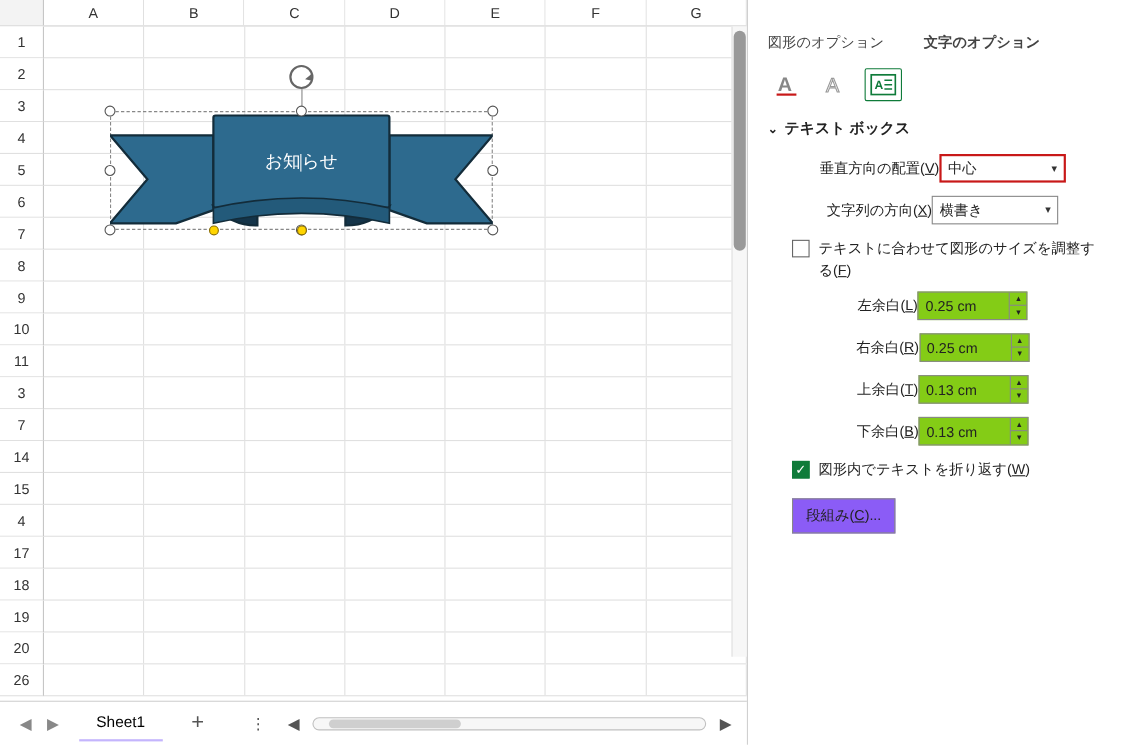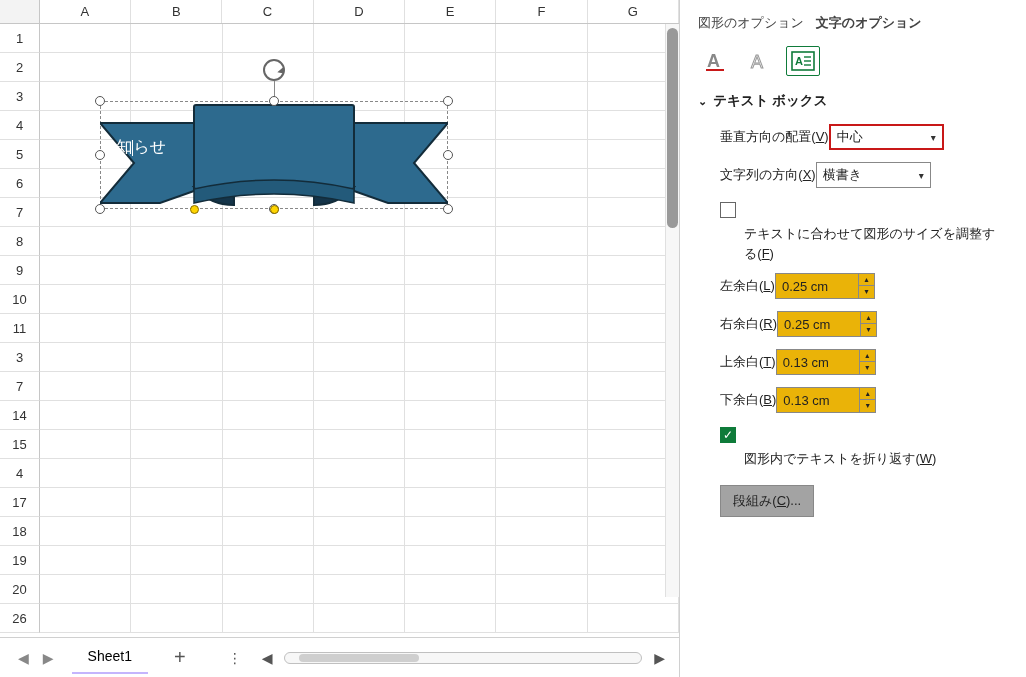--- a/index.html
+++ b/index.html
@@ -27,21 +27,21 @@
 .handle.bl { left: -5px; bottom: -5px; } .handle.br { right: -5px; bottom: -5px; }
 .handle.tm { left: 50%; top: -5px; margin-left: -5px; } .handle.bm { left: 50%; bottom: -5px; margin-left: -5px; }
 .handle.ml { left: -5px; top: 50%; margin-top: -5px; } .handle.mr { right: -5px; top: 50%; margin-top: -5px; }
 .adj { position: absolute; width: 9px; height: 9px; background: #ffd500; border: 1px solid #8a6d00; border-radius: 50%; }
 .adj.a1 { left: 90px; bottom: -5px; } .adj.a2 { left: 170px; bottom: -5px; }
 .rot-handle { position: absolute; left: 50%; top: -42px; margin-left: -11px; width: 22px; height: 22px; border: 2px solid #666; border-radius: 50%; display:flex; align-items:center; justify-content:center; }
 .rot-handle::after { content:""; width:0;height:0; border-left:4px solid transparent; border-right:4px solid transparent; border-top:5px solid #666; position:absolute; right:-3px; top:8px; transform:rotate(-40deg); }
 .rot-line { position:absolute; left:50%; top:-20px; width:1px; height:20px; background:#888; }
 
 .ribbon-svg { position: absolute; inset: 0; }
-.ribbon-text { position: absolute; left: 0; right: 0; top: 36px; text-align: left; color: #fff; font-size: 16px; letter-spacing: 0; }
+.ribbon-text { position: absolute; left: 0; right: 0; top: 36px; text-align: center; color: #fff; font-size: 16px; letter-spacing: 0; }
 .cursor-bar { display:inline-block; width:1px; height:16px; background:#fff; vertical-align:middle; margin:0 0px; }
 
 
 .tabs-bar { height: 40px; display: flex; align-items: center; border-top: 1px solid #d0d0d0; font-size: 14px; }
 .nav-arrows { display:flex; gap: 14px; padding: 0 18px; color: #888; }
 .nav-arrow { cursor: pointer; }
 .tab { padding: 6px 16px 8px; border-bottom: 2px solid #c4b5fd; font-size: 14px; }
 .add-tab { padding: 0 26px; font-size: 20px; color: #555; cursor:pointer; }
 .tab-more { padding: 0 16px; color:#555; }
 .hscroll { flex:1; display:flex; align-items:center; gap:8px; padding-right:10px; }
@@ -53,50 +53,50 @@
 .vscroll { position:absolute; right:0; top:24px; bottom:40px; width:14px; background:#f7f7f7; border-left:1px solid #e0e0e0; }
 .vs-thumb { position:absolute; left:1px; right:1px; top:4px; height:200px; background:#999; border-radius:6px; }
 
 
 .pane { flex:1; padding: 14px 18px 0 18px; position: relative; font-size: 14px; color:#222; }
 .pane-title-row { display:flex; align-items:center; justify-content:space-between; }
 .pane-title { font-size: 22px; font-weight: 400; letter-spacing: 1px; }
 .pane-ctrls { display:flex; gap:16px; color:#333; font-size:18px; }
 .pane-ctrls span { cursor:pointer; }
 
-.opt-tabs { display:flex; gap: 12px; font-size: 13px; }
+.opt-tabs { display:flex; gap: 36px; margin-top: 16px; font-size: 13px; }
 .opt-tab { cursor:pointer; color:#444; }
 .opt-tab.active { font-weight:700; }
 
 .icon-tabs { display:flex; gap: 10px; margin: 14px 0 16px; }
 .icon-tab { width:34px; height:30px; display:flex; align-items:center; justify-content:center; cursor:pointer; border-radius:2px; }
 .icon-tab.active { border:1.5px solid #0f7b3a; }
 .icon-tab svg { display:block; }
 
 .section-head { display:flex; align-items:center; gap:6px; font-weight:700; font-size:13.5px; margin-bottom:14px; cursor:pointer; }
 .section-head .chev { font-size:11px; }
 
-.form-row { display:flex; align-items:center; justify-content:flex-start; margin: 0 14px 12px 22px; }
+.form-row { display:flex; align-items:center; justify-content:center; margin: 0 14px 12px 22px; }
 .form-row label { font-size:13px; }
 .select { width: 115px; height: 26px; border:1px solid #888; font-size:13px; padding: 2px 6px; background:#fff; display:flex; align-items:center; justify-content:space-between; cursor:pointer; }
 .select.hl { border:2px solid #c81818; }
 .select .caret { font-size:10px; color:#333; }
 
 .cb-row { display:flex; align-items:flex-start; gap:8px; margin: 0 0 10px 22px; font-size:13px; line-height:1.5; }
 .cb { width:16px; height:16px; border:1.5px solid #666; display:inline-flex; align-items:center; justify-content:center; margin-top:2px; cursor:pointer; }
 .cb.checked { background:#0f7b3a; border-color:#0f7b3a; color:#fff; font-size:12px; }
-.cb-label { flex:1;margin-top:24px; }
-
-.spin { width: 100px; height: 26px; border:1px solid #888; display:flex; align-items:center; font-size:13px; background:#eab308; }
+.cb-label { flex:1; }
+
+.spin { width: 100px; height: 26px; border:1px solid #888; display:flex; align-items:center; font-size:13px; background:#84cc16; }
 .spin .val { flex:1; padding:0 6px; }
 .spin .spins { width:16px; display:flex; flex-direction:column; border-left:1px solid #888; }
 .spin .sp { height:12px; text-align:center; font-size:8px; line-height:12px; cursor:pointer; }
 .spin .sp:first-child { border-bottom:1px solid #888; }
 
-.btn { display:inline-block; padding: 6px 12px; border:1px solid #888; font-size:13px; margin-left:22px; margin-top:6px; cursor:pointer; background:#a3a3a3; }
+.btn { display:inline-block; padding: 6px 12px; border:1px solid #888; font-size:13px; margin-left:22px; margin-top:6px; cursor:pointer; background:#8b5cf6; }
 
 u { text-decoration: underline; }
 </style>
 </head>
 <body>
 
 <div class="sheet-area">
   <div class="grid-wrap">
     <div class="col-headers">
       <div class="corner"></div>

